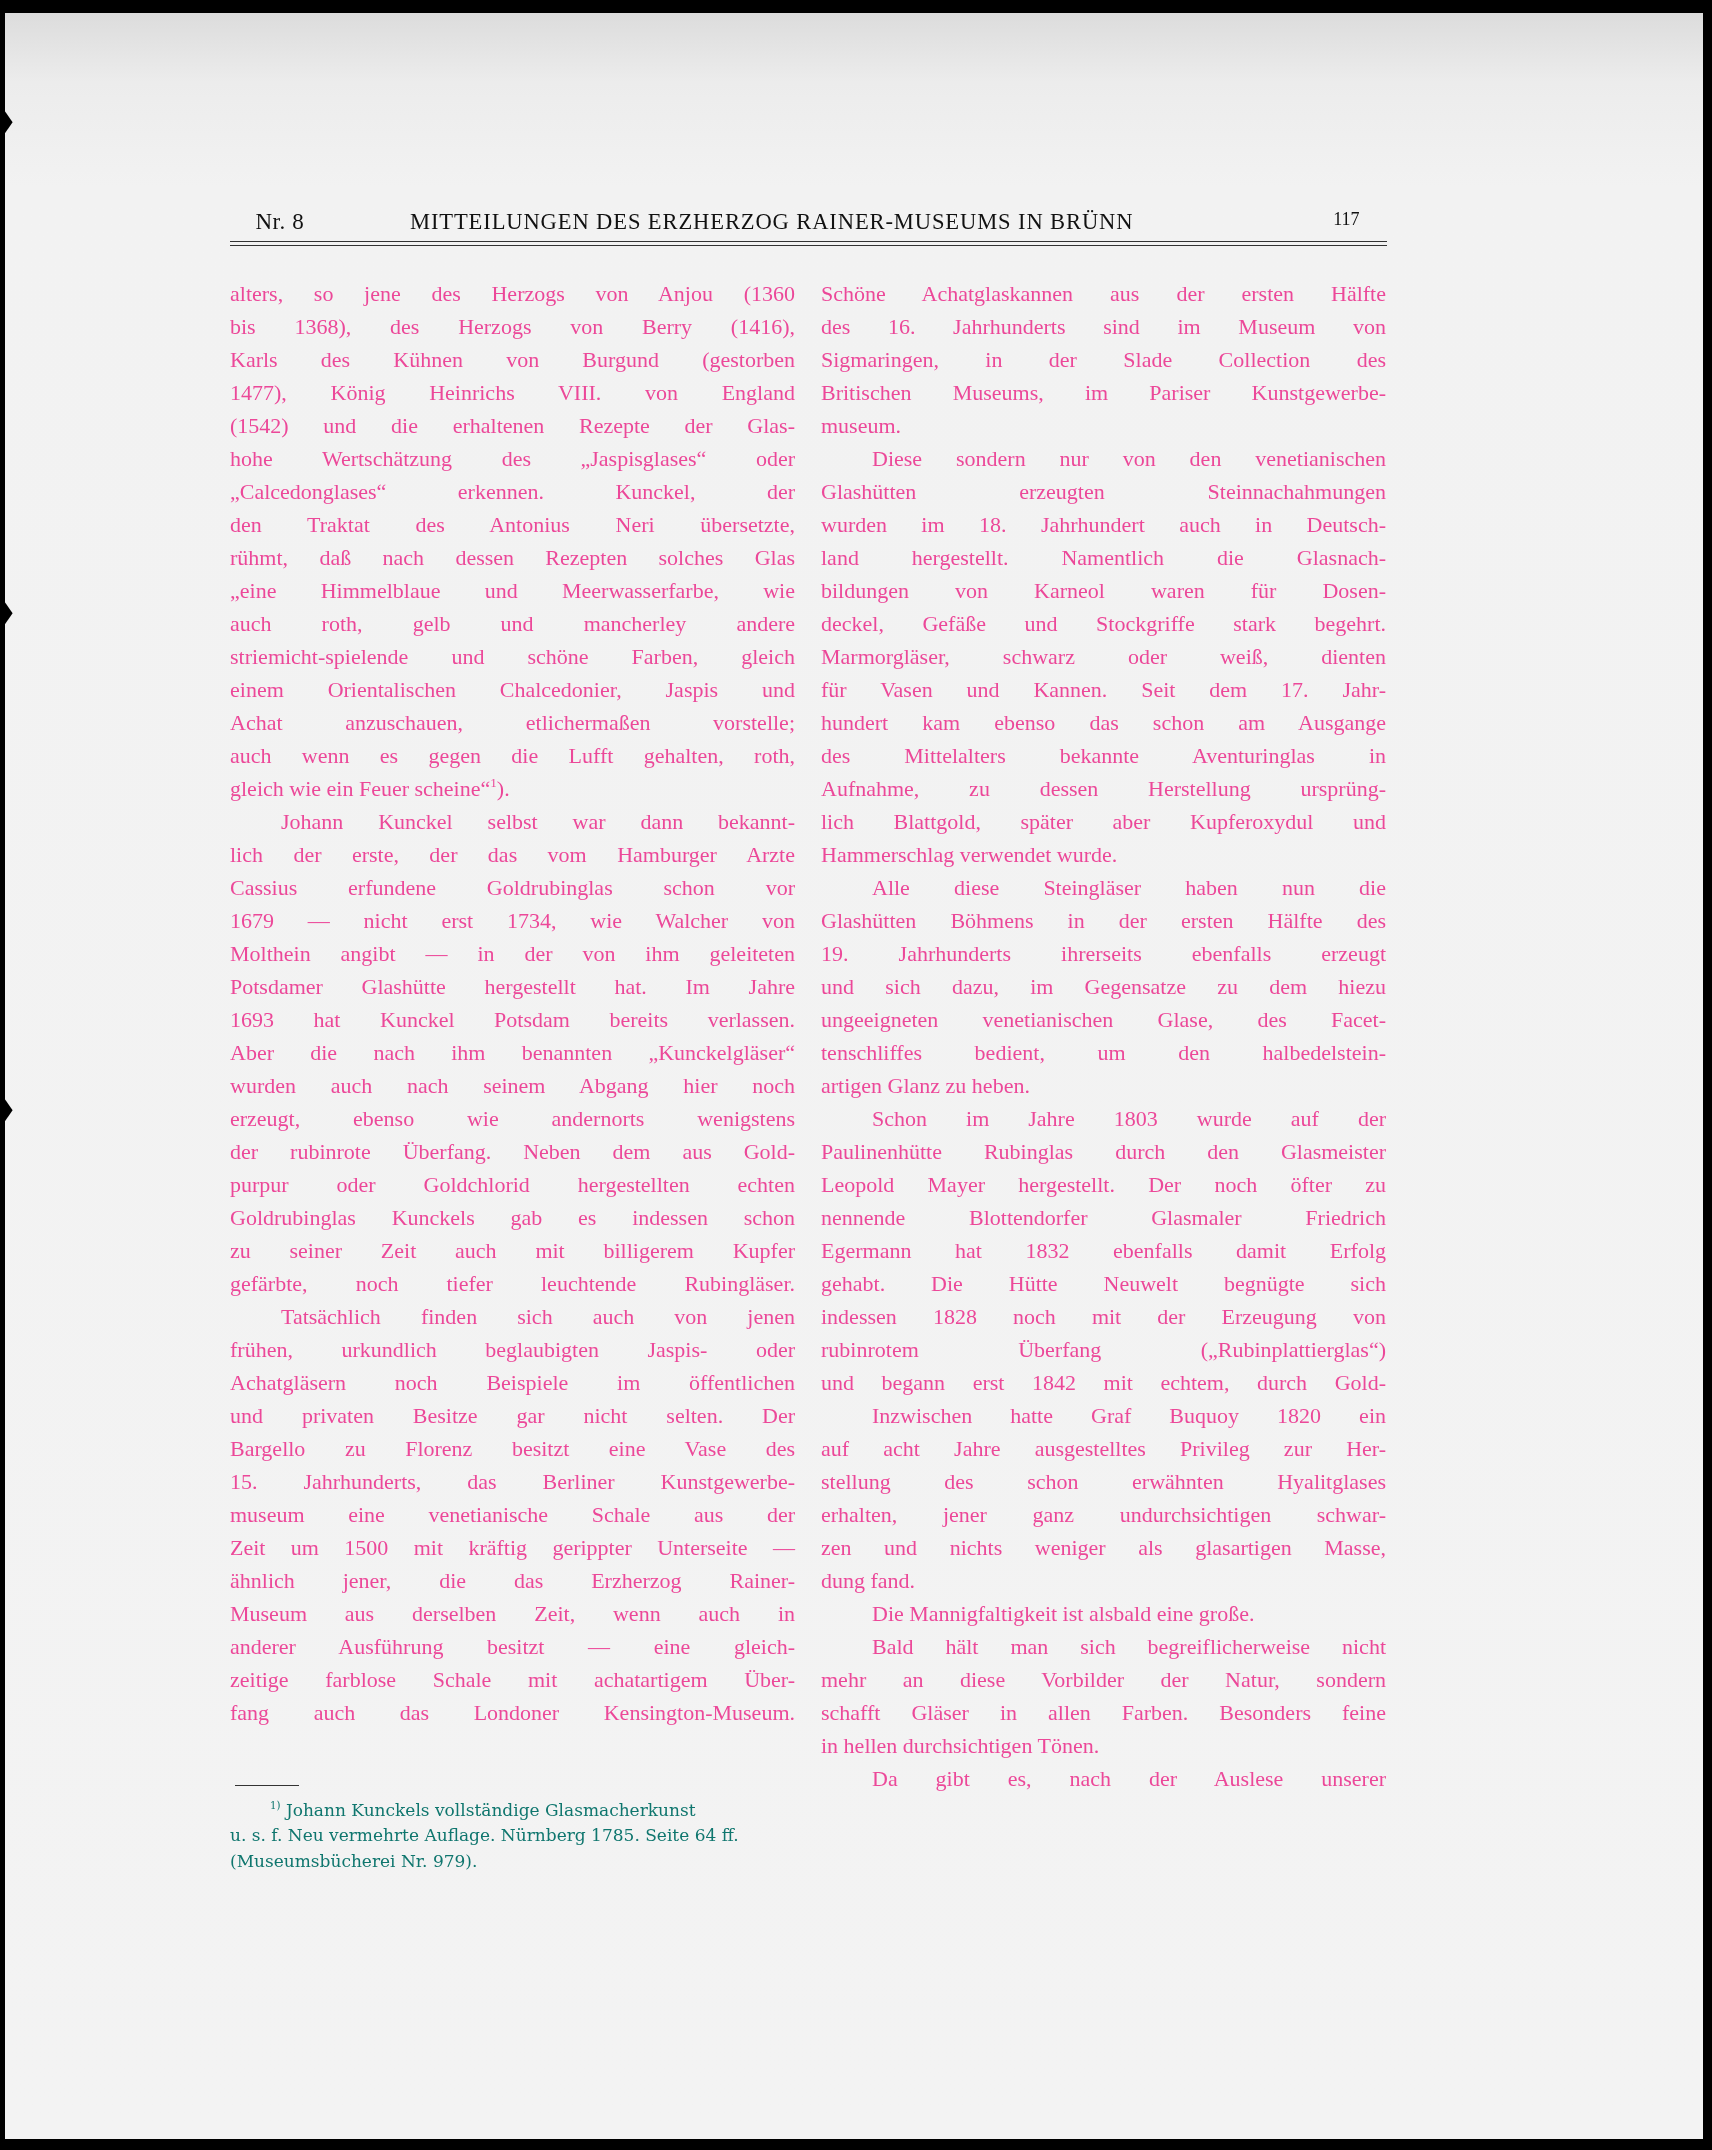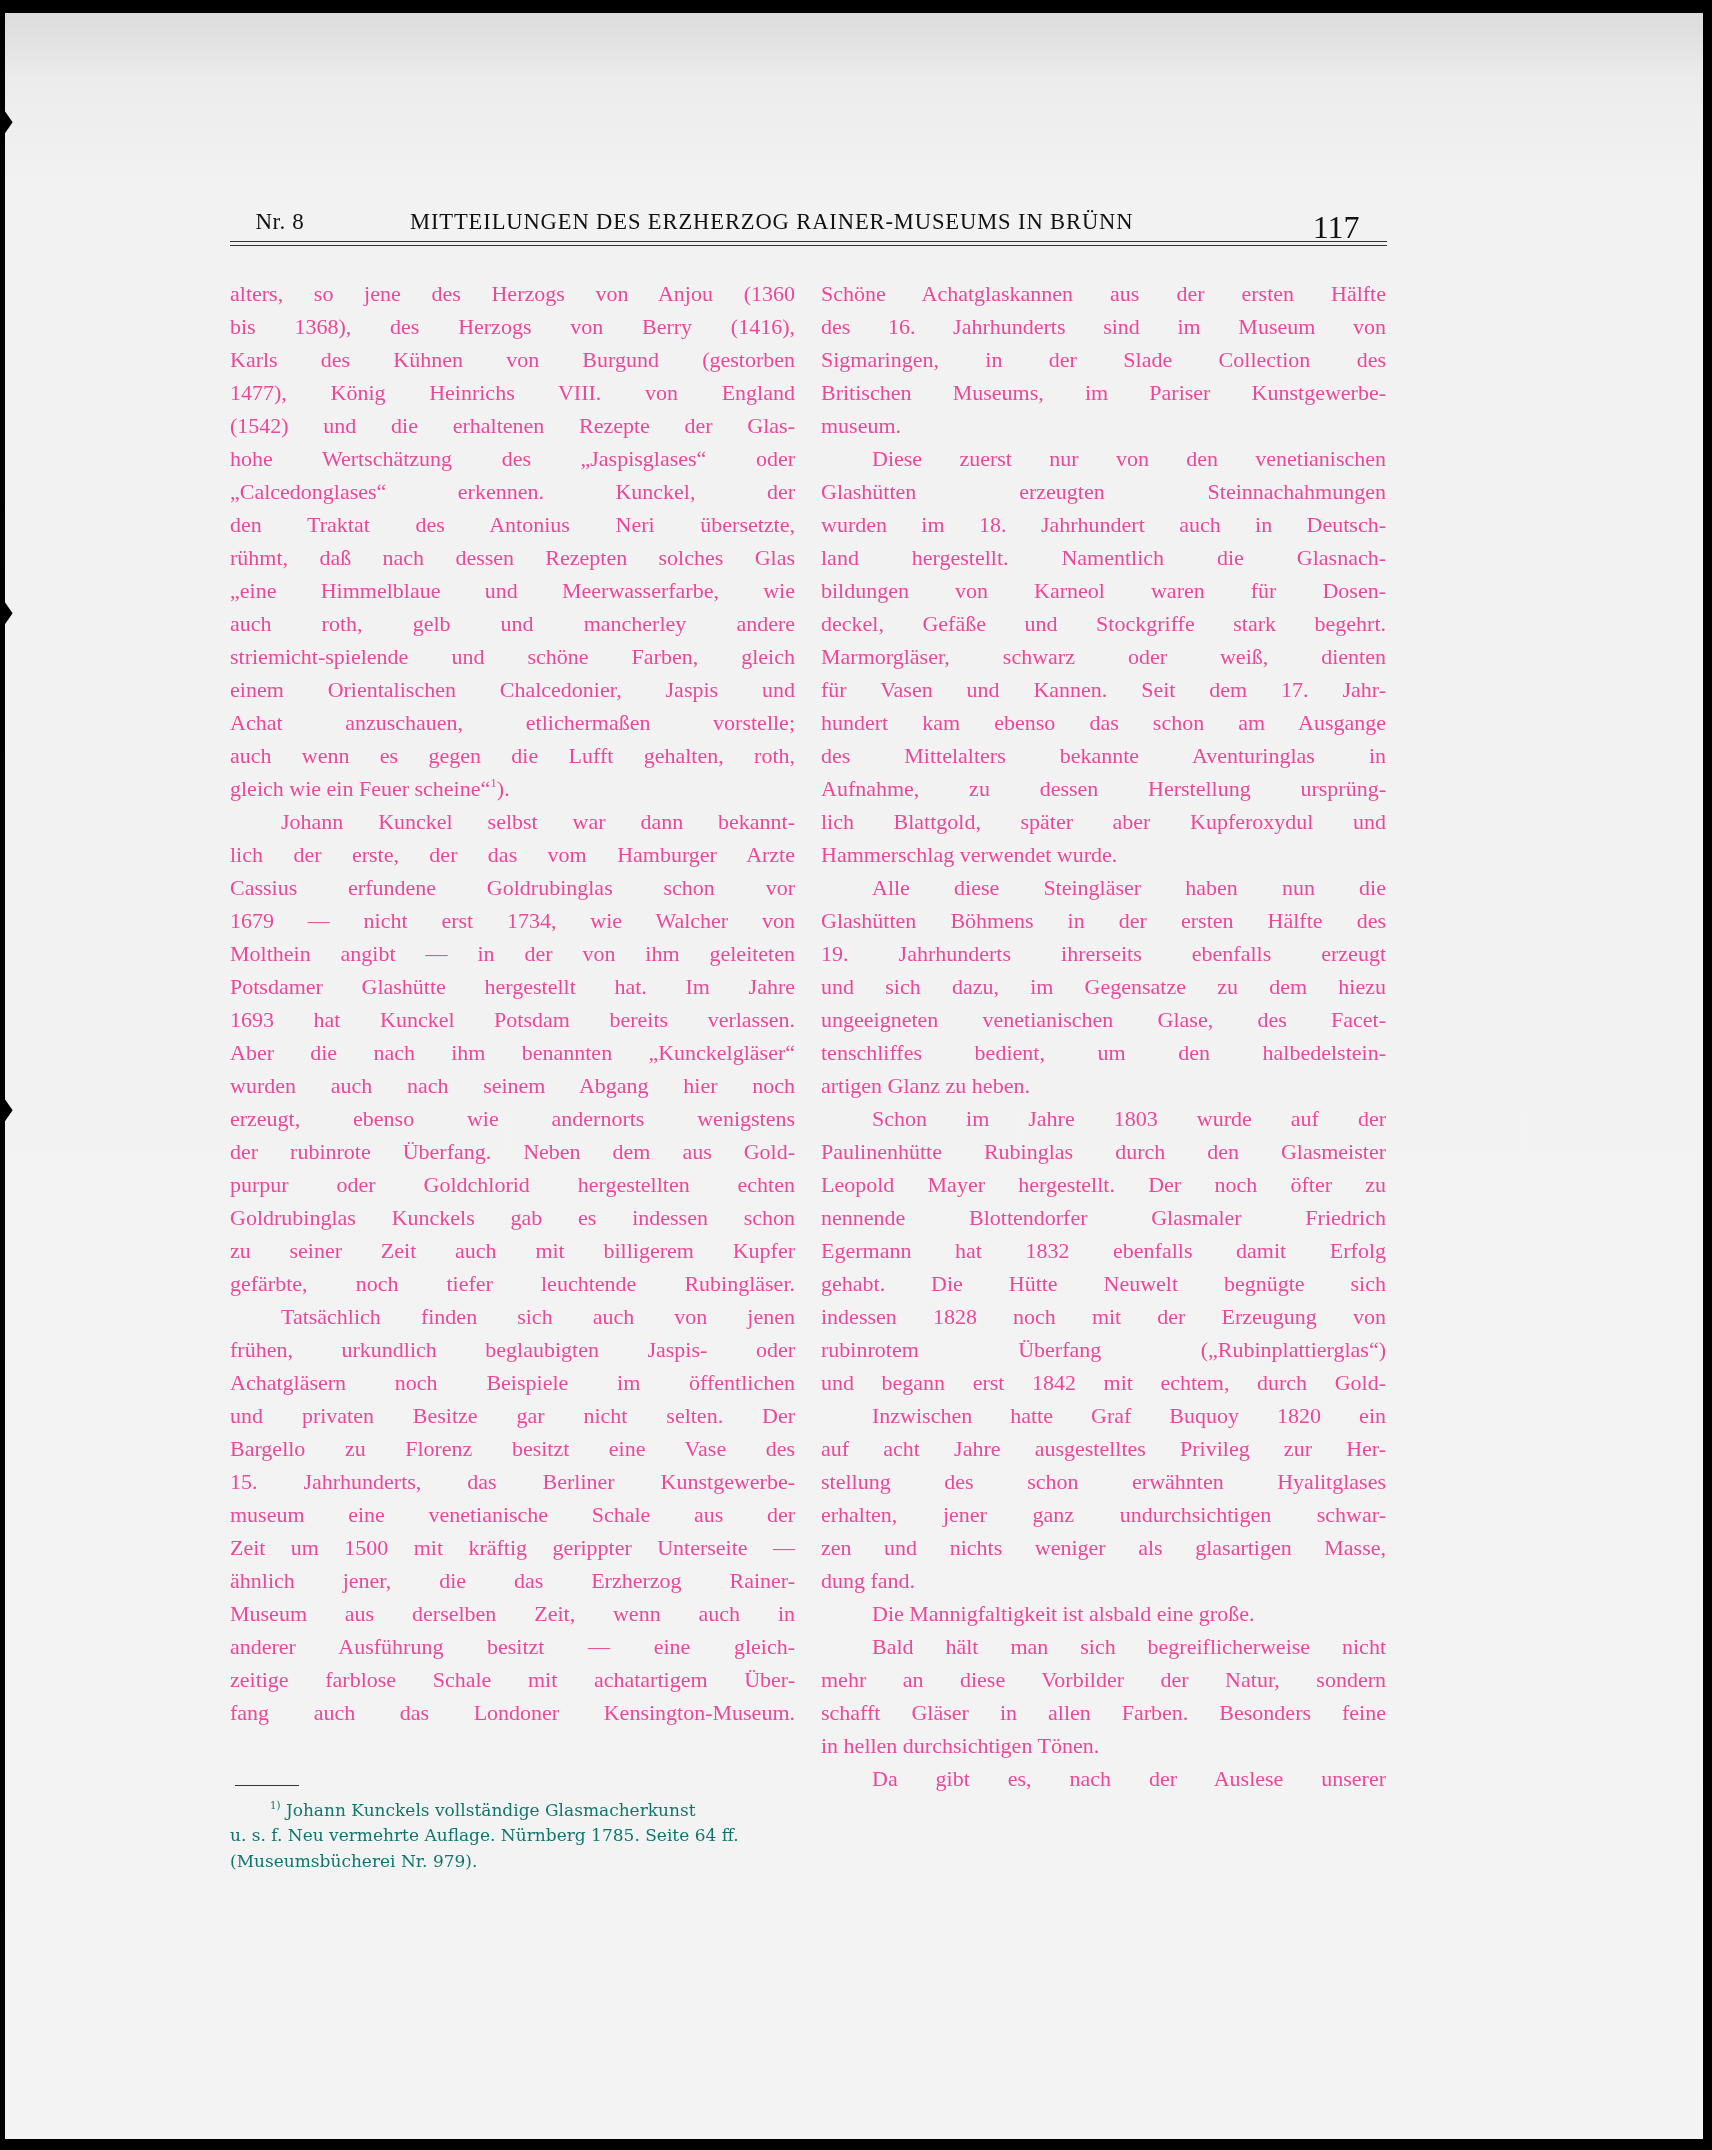--- a/index.html
+++ b/index.html
@@ -34,21 +34,21 @@
   }
   .header .title {
     position: absolute; left: 180px; top: 0;
     font-family: "Liberation Serif", serif;
     font-size: 23px; letter-spacing: 0.9px;
     transform: scaleX(0.98); transform-origin: left top;
   }
   .header .pageno {
     position: absolute; right: 25.4px; top: 0;
     font-family: "Liberation Serif", serif;
-    font-size: 32px;
+    font-size: 18px;
   }
   .rule {
     position: absolute; left: 230px; top: 241px;
     width: 1157px; height: 4.6px;
     border-top: 1.7px solid #333;
     border-bottom: 1.7px solid #333;
     box-sizing: border-box;
   }
   .col {
     position: absolute;
@@ -148,21 +148,21 @@
   <span class="ln">u. s. f. Neu vermehrte Auflage. Nürnberg 1785. Seite 64 ff.</span>
   <span class="ln">(Museumsbücherei Nr. 979).</span>
 </div>
 
 <div class="col right">
   <span class="ln">Schöne Achatglaskannen aus der ersten Hälfte</span>
   <span class="ln">des 16. Jahrhunderts sind im Museum von</span>
   <span class="ln">Sigmaringen, in der Slade Collection des</span>
   <span class="ln">Britischen Museums, im Pariser Kunstgewerbe-</span>
   <span class="ln last">museum.</span>
-  <span class="ln indent">Diese zuerst nur von den venetianischen</span>
+  <span class="ln indent">Diese sondern nur von den venetianischen</span>
   <span class="ln">Glashütten erzeugten Steinnachahmungen</span>
   <span class="ln">wurden im 18. Jahrhundert auch in Deutsch-</span>
   <span class="ln">land hergestellt. Namentlich die Glasnach-</span>
   <span class="ln">bildungen von Karneol waren für Dosen-</span>
   <span class="ln">deckel, Gefäße und Stockgriffe stark begehrt.</span>
   <span class="ln">Marmorgläser, schwarz oder weiß, dienten</span>
   <span class="ln">für Vasen und Kannen. Seit dem 17. Jahr-</span>
   <span class="ln">hundert kam ebenso das schon am Ausgange</span>
   <span class="ln">des Mittelalters bekannte Aventuringlas in</span>
   <span class="ln">Aufnahme, zu dessen Herstellung ursprüng-</span>

